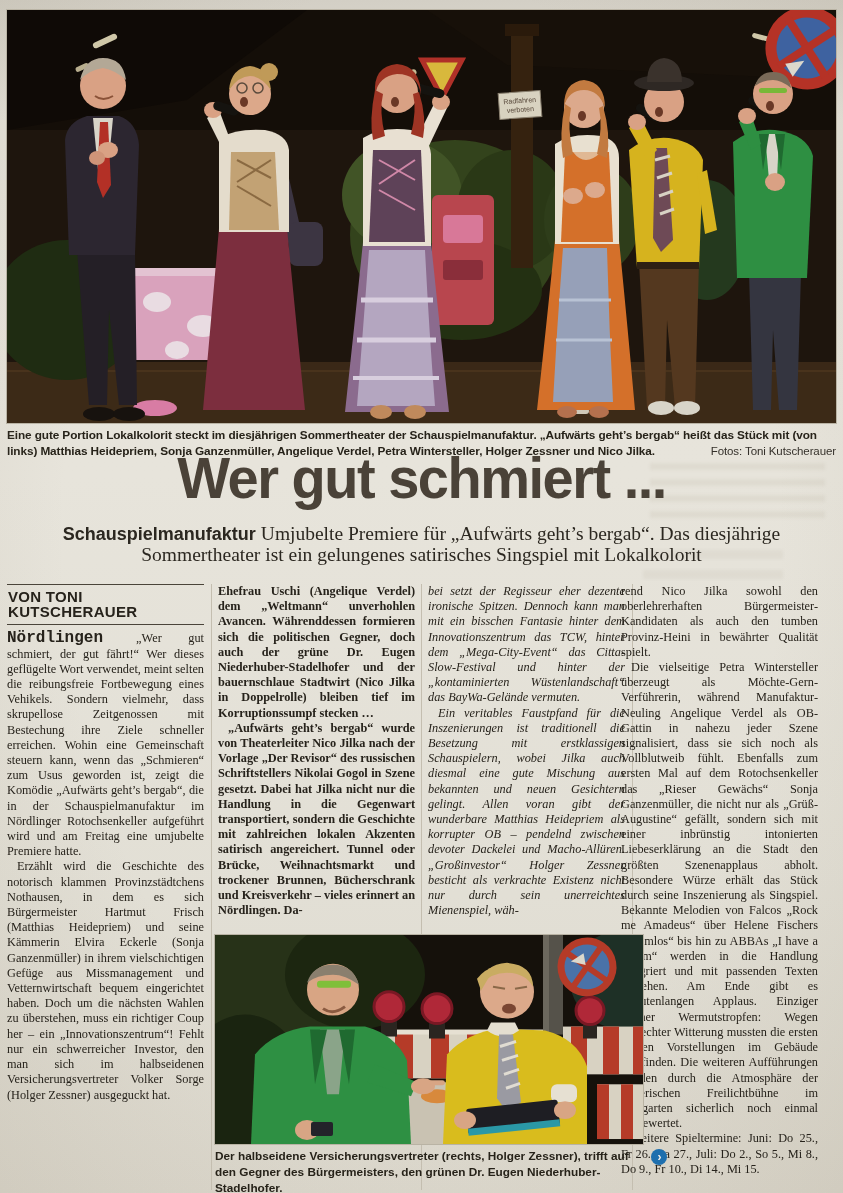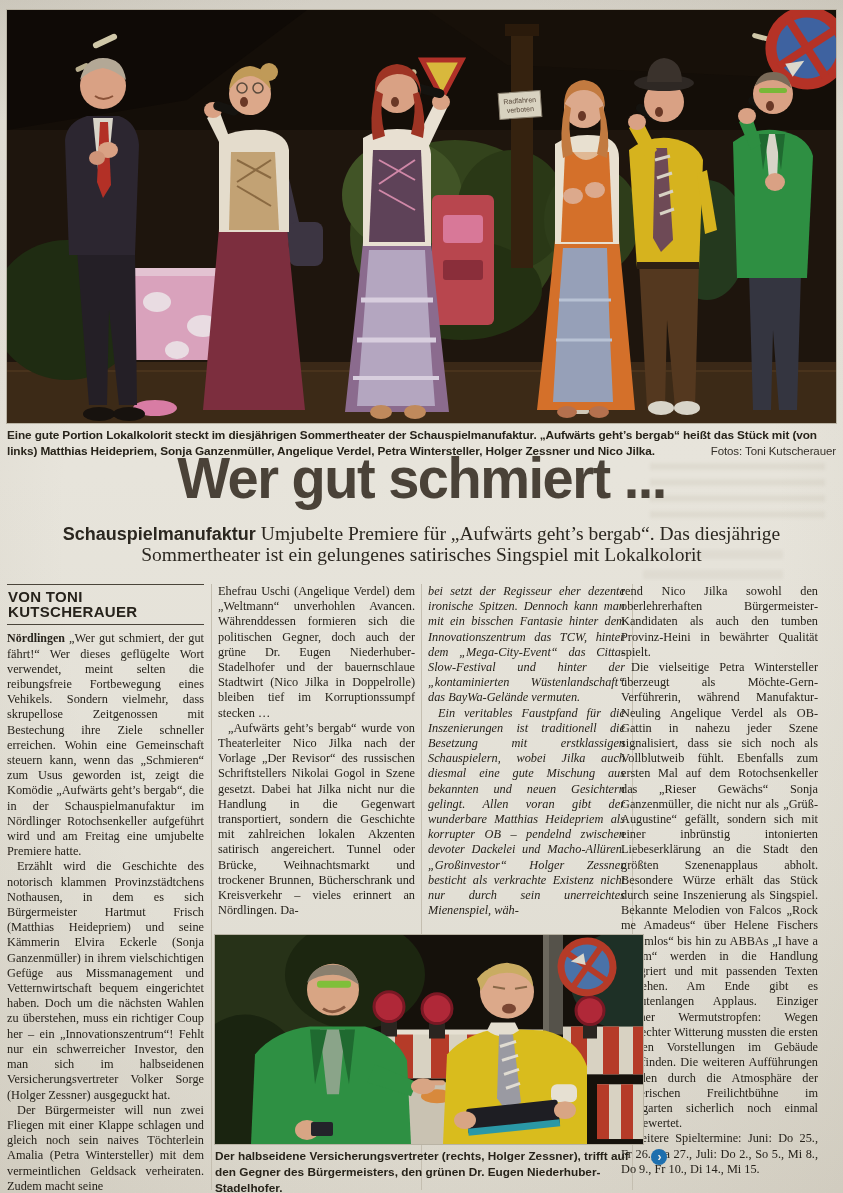--- a/index.html
+++ b/index.html
@@ -55,24 +55,24 @@
   }
 
   .columns { position:absolute; left:7px; top:584px; width:829px; height:606px; z-index:1; }
   .colrule { position:absolute; top:0; height:606px; width:1px; background:#c4beb0; }
   .r1{ left:204px; } .r2{ left:414px; } .r3{ left:625px; }
   .col {
     position:absolute; top:0; width:197px;
     font-size:12.3px; line-height:15.2px; text-align:justify; color:#26221b;
     hyphens:auto; -webkit-hyphens:auto;
   }
-  .col1{ left:0; } .col2{ left:211px; } .col3{ left:421px;font-style:italic; } .col4{ left:614px; }
+  .col1{ left:0; } .col2{ left:211px;font-weight:bold; } .col3{ left:421px;font-style:italic; } .col4{ left:614px; }
   .para { margin:0; }
   .para.indent { text-indent:10px; }
-  .lead-word { font-family:Liberation Serif, serif; font-weight:bold; font-size:12px; }
+  .lead-word { font-family:Liberation Mono, monospace; font-weight:bold; font-size:16px; }
   .byline {
     font-family:"Liberation Sans", sans-serif; font-weight:bold;
     font-size:15px; letter-spacing:.3px; color:#26221b; text-align:left;
     border-top:1px solid #4a443a; border-bottom:1px solid #4a443a;
     padding:4px 0 5px 1px; margin-bottom:6px;
   }
 
   .caption-mid {
     position:absolute; left:215px; top:1148px; width:428px; z-index:3;
     font-family:"Liberation Sans", sans-serif; font-weight:bold;
@@ -273,21 +273,20 @@
   </div>
 
   <div class="columns">
     <div class="colrule r1"></div>
     <div class="colrule r2"></div>
     <div class="colrule r3"></div>
     <div class="col col1">
       <div class="byline">VON TONI KUTSCHERAUER</div>
     <p class="para"><b class="lead-word">Nördlingen </b>„Wer gut schmiert, der gut fährt!“ Wer dieses geflügelte Wort verwendet, meint selten die reibungsfreie Fortbewegung eines Vehikels. Sondern vielmehr, dass skrupellose Zeitgenossen mit Bestechung ihre Ziele schneller erreichen. Wohin eine Gemeinschaft steuern kann, wenn das „Schmieren“ zum Usus geworden ist, zeigt die Komödie „Aufwärts geht’s bergab“, die in der Schauspielmanufaktur im Nördlinger Rotochsenkeller aufgeführt wird und am Freitag eine umjubelte Premiere hatte.</p>
         <p class="para indent">Erzählt wird die Geschichte des notorisch klammen Provinzstädtchens Nothausen, in dem es sich Bürgermeister Hartmut Frisch (Matthias Heidepriem) und seine Kämmerin Elvira Eckerle (Sonja Ganzenmüller) in ihrem vielschichtigen Gefüge aus Missmanagement und Vetternwirtschaft bequem eingerichtet haben. Doch um die nächsten Wahlen zu überstehen, muss ein richtiger Coup her – ein „Innovationszentrum“! Fehlt nur ein schwerreicher Investor, den man sich im halbseidenen Versicherungsvertreter Volker Sorge (Holger Zessner) ausgeguckt hat.</p>
-        <p class="para indent">Der Bürgermeister will nun zwei Fliegen mit einer Klappe schlagen und gleich noch sein naives Töchterlein Amalia (Petra Wintersteller) mit dem vermeintlichen Geldsack verheiraten. Zudem macht seine</p>
       </div>
     <div class="col col2">
         <p class="para">Ehefrau Uschi (Angelique Verdel) dem „Weltmann“ unverhohlen Avancen. Währenddessen formieren sich die politischen Gegner, doch auch der grüne Dr. Eugen Niederhuber-Stadelhofer und der bauernschlaue Stadtwirt (Nico Jilka in Doppelrolle) bleiben tief im Korruptionssumpf stecken …</p>
         <p class="para indent">„Aufwärts geht’s bergab“ wurde von Theaterleiter Nico Jilka nach der Vorlage „Der Revisor“ des russischen Schriftstellers Nikolai Gogol in Szene gesetzt. Dabei hat Jilka nicht nur die Handlung in die Gegenwart transportiert, sondern die Geschichte mit zahlreichen lokalen Akzenten satirisch angereichert. Tunnel oder Brücke, Weihnachtsmarkt und trockener Brunnen, Bücherschrank und Kreisverkehr – vieles erinnert an Nördlingen. Da-</p>
       </div>
     <div class="col col3">
         <p class="para">bei setzt der Regisseur eher dezente ironische Spitzen. Dennoch kann man mit ein bisschen Fantasie hinter dem Innovationszentrum das TCW, hinter dem „Mega-City-Event“ das Citta-Slow-Festival und hinter der „kontaminierten Wüstenlandschaft“ das BayWa-Gelände vermuten.</p>
         <p class="para indent">Ein veritables Faustpfand für die Inszenierungen ist traditionell die Besetzung mit erstklassigen Schauspielern, wobei Jilka auch diesmal eine gute Mischung aus bekannten und neuen Gesichtern gelingt. Allen voran gibt der wunderbare Matthias Heidepriem als korrupter OB – pendelnd zwischen devoter Dackelei und Macho-Allüren. „Großinvestor“ Holger Zessner besticht als verkrachte Existenz nicht nur durch sein unerreichtes Mienenspiel, wäh-</p>
       </div>
     <div class="col col4">

